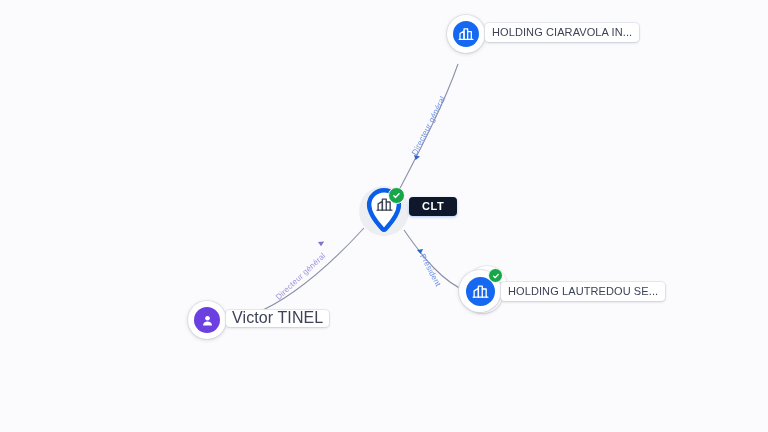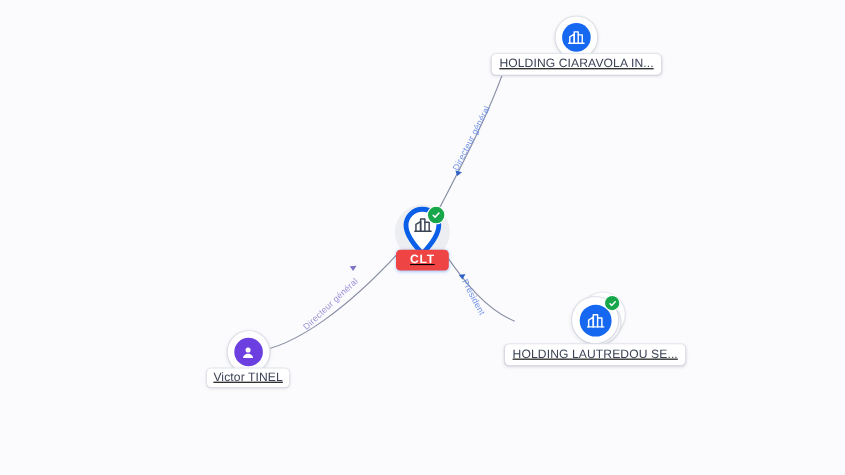--- a/index.html
+++ b/index.html
@@ -28,23 +28,22 @@
     top: 0;
     width: 768px;
     height: 432px;
     pointer-events: none;
   }
 
   
   .node {
     position: absolute;
     display: flex;
-    flex-direction: column;
-    align-items: center;
-    text-decoration: underline;
+    flex-direction: row;
+    align-items: center;
   }
 
   
   .halo {
     position: relative;
     width: 38px;
     height: 38px;
     border-radius: 50%;
     background: #ffffff;
     box-shadow: 0 1px 4px rgba(40,50,80,.18), 0 0 0 1px rgba(230,232,240,.9);
@@ -96,21 +95,21 @@
     font-size: 11px;
     line-height: 12px;
     color: #3c4257;
     white-space: nowrap;
     box-shadow: 0 1px 3px rgba(40,50,80,.17), 0 0 0 1px rgba(231,233,241,.9);
     position: relative;
     z-index: 6;
     letter-spacing: .1px;
   }
   .caption-person {
-    font-size: 11px;
+    font-size: 16px;
     padding: 2px 6px 3px 6px;
   }
 
   
   #node-clt {
     align-items: center;
   }
   .pin-halo {
     width: 50px;
     height: 50px;
@@ -151,21 +150,21 @@
     background: #17a64a;
     border: 1.5px solid #ffffff;
     z-index: 6;
     display: flex;
     align-items: center;
     justify-content: center;
   }
 
   .clt-chip {
     margin-top: -9px;
-    background: #ef4444;
+    background: #0f172a;
     color: #ffffff;
     font-size: 11px;
     font-weight: bold;
     letter-spacing: .6px;
     padding: 3px 13px 4px 13px;
     border-radius: 4px;
     position: relative;
     z-index: 7;
     box-shadow: 0 1px 3px rgba(22,104,240,.35);
   }

